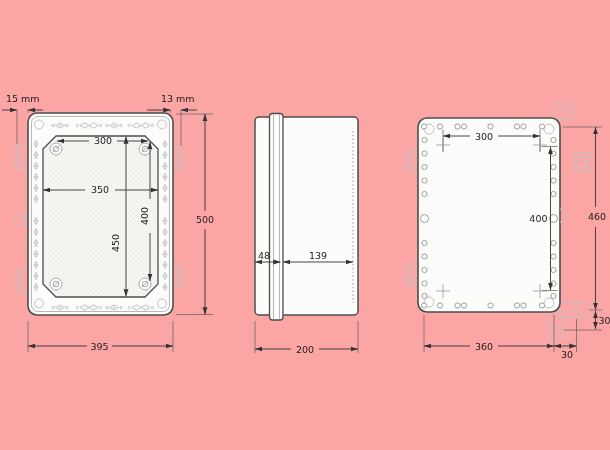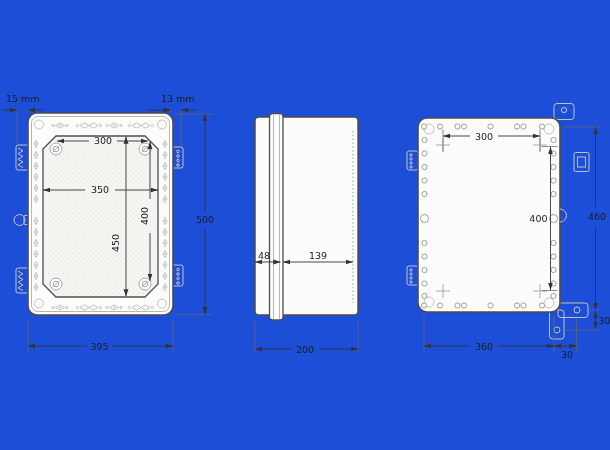--- a/index.html
+++ b/index.html
@@ -1,16 +1,16 @@
 <!DOCTYPE html>
 <html><head>
 <meta charset="utf-8">
 <style>
   html,body{margin:0;padding:0;background:#ffffff;}
-  .stage{position:relative;width:610px;height:450px;background:#1d4ed8;overflow:hidden;}
+  .stage{position:relative;width:610px;height:450px;background:#fca5a5;overflow:hidden;}
   svg{display:block;}
   .dim-text{font:9.5px "DejaVu Sans", sans-serif;fill:#1c1c1c;}
   .outline{stroke:#4d4d4d;fill:#fcfcfb;}
   .thinline{stroke:#9a9a9a;fill:none;stroke-width:0.7;}
   .dimline{stroke:#333;stroke-width:0.9;fill:none;}
   .extline{stroke:#666;stroke-width:0.75;fill:none;}
   .lite{stroke:#c2c2c2;fill:none;stroke-width:1;}
   .lite2{stroke:#a8a8a8;fill:#ffffff;stroke-width:1;}
 </style>
 </head>

